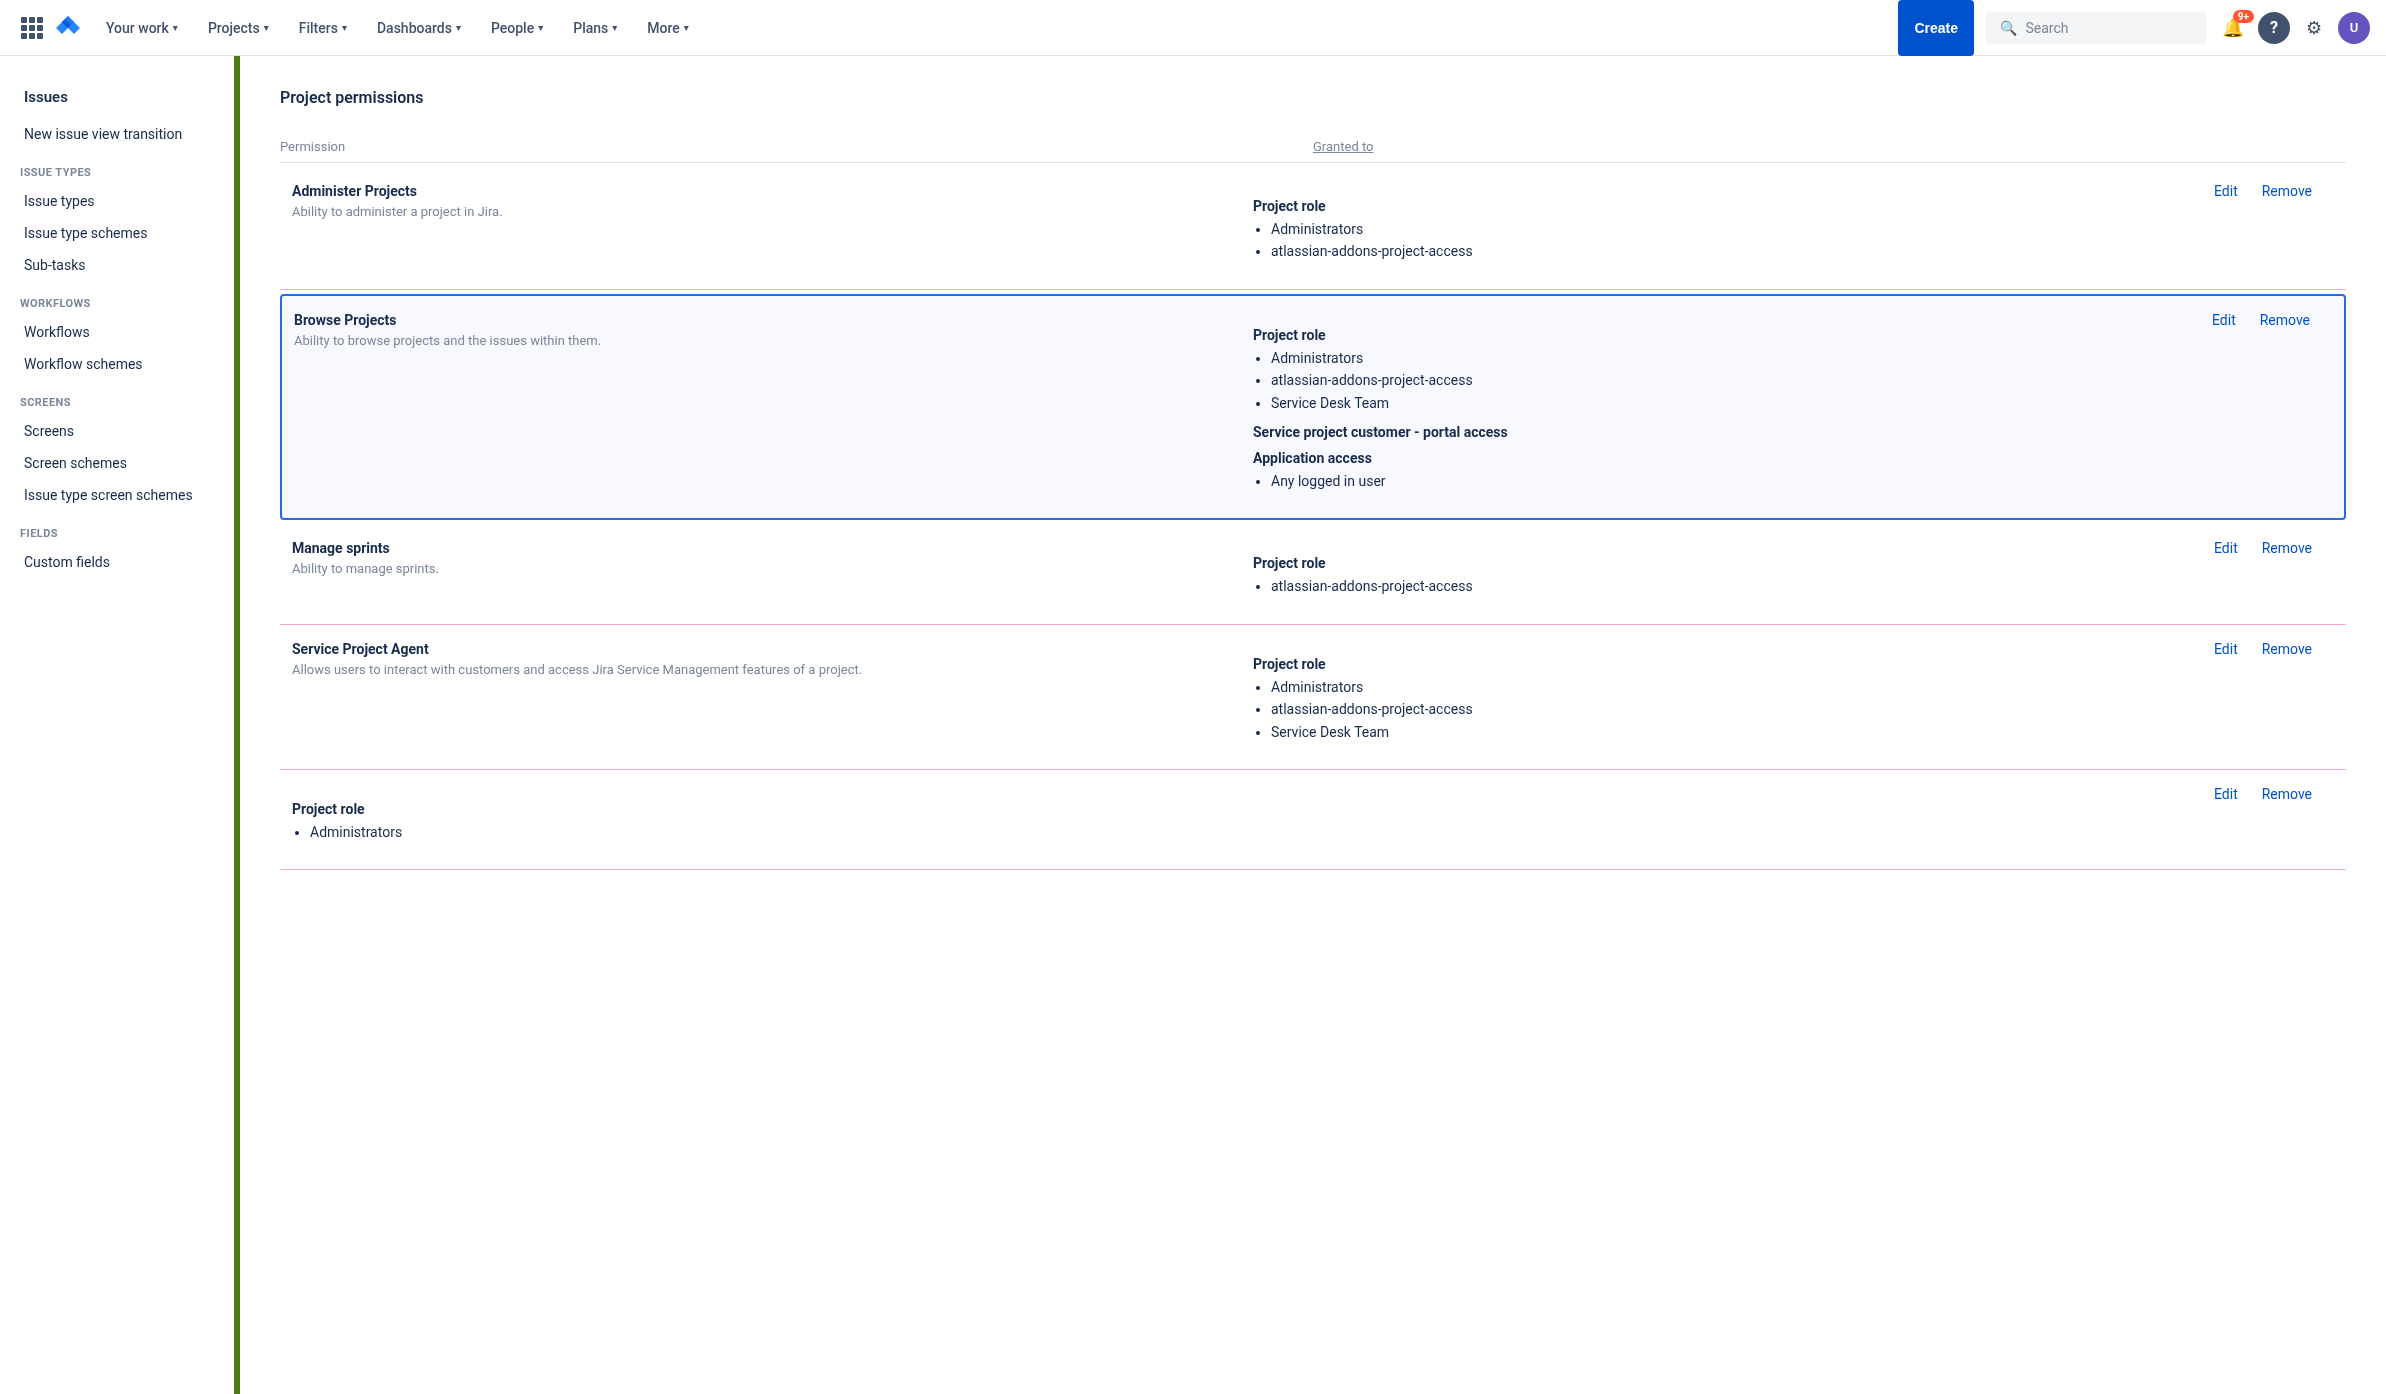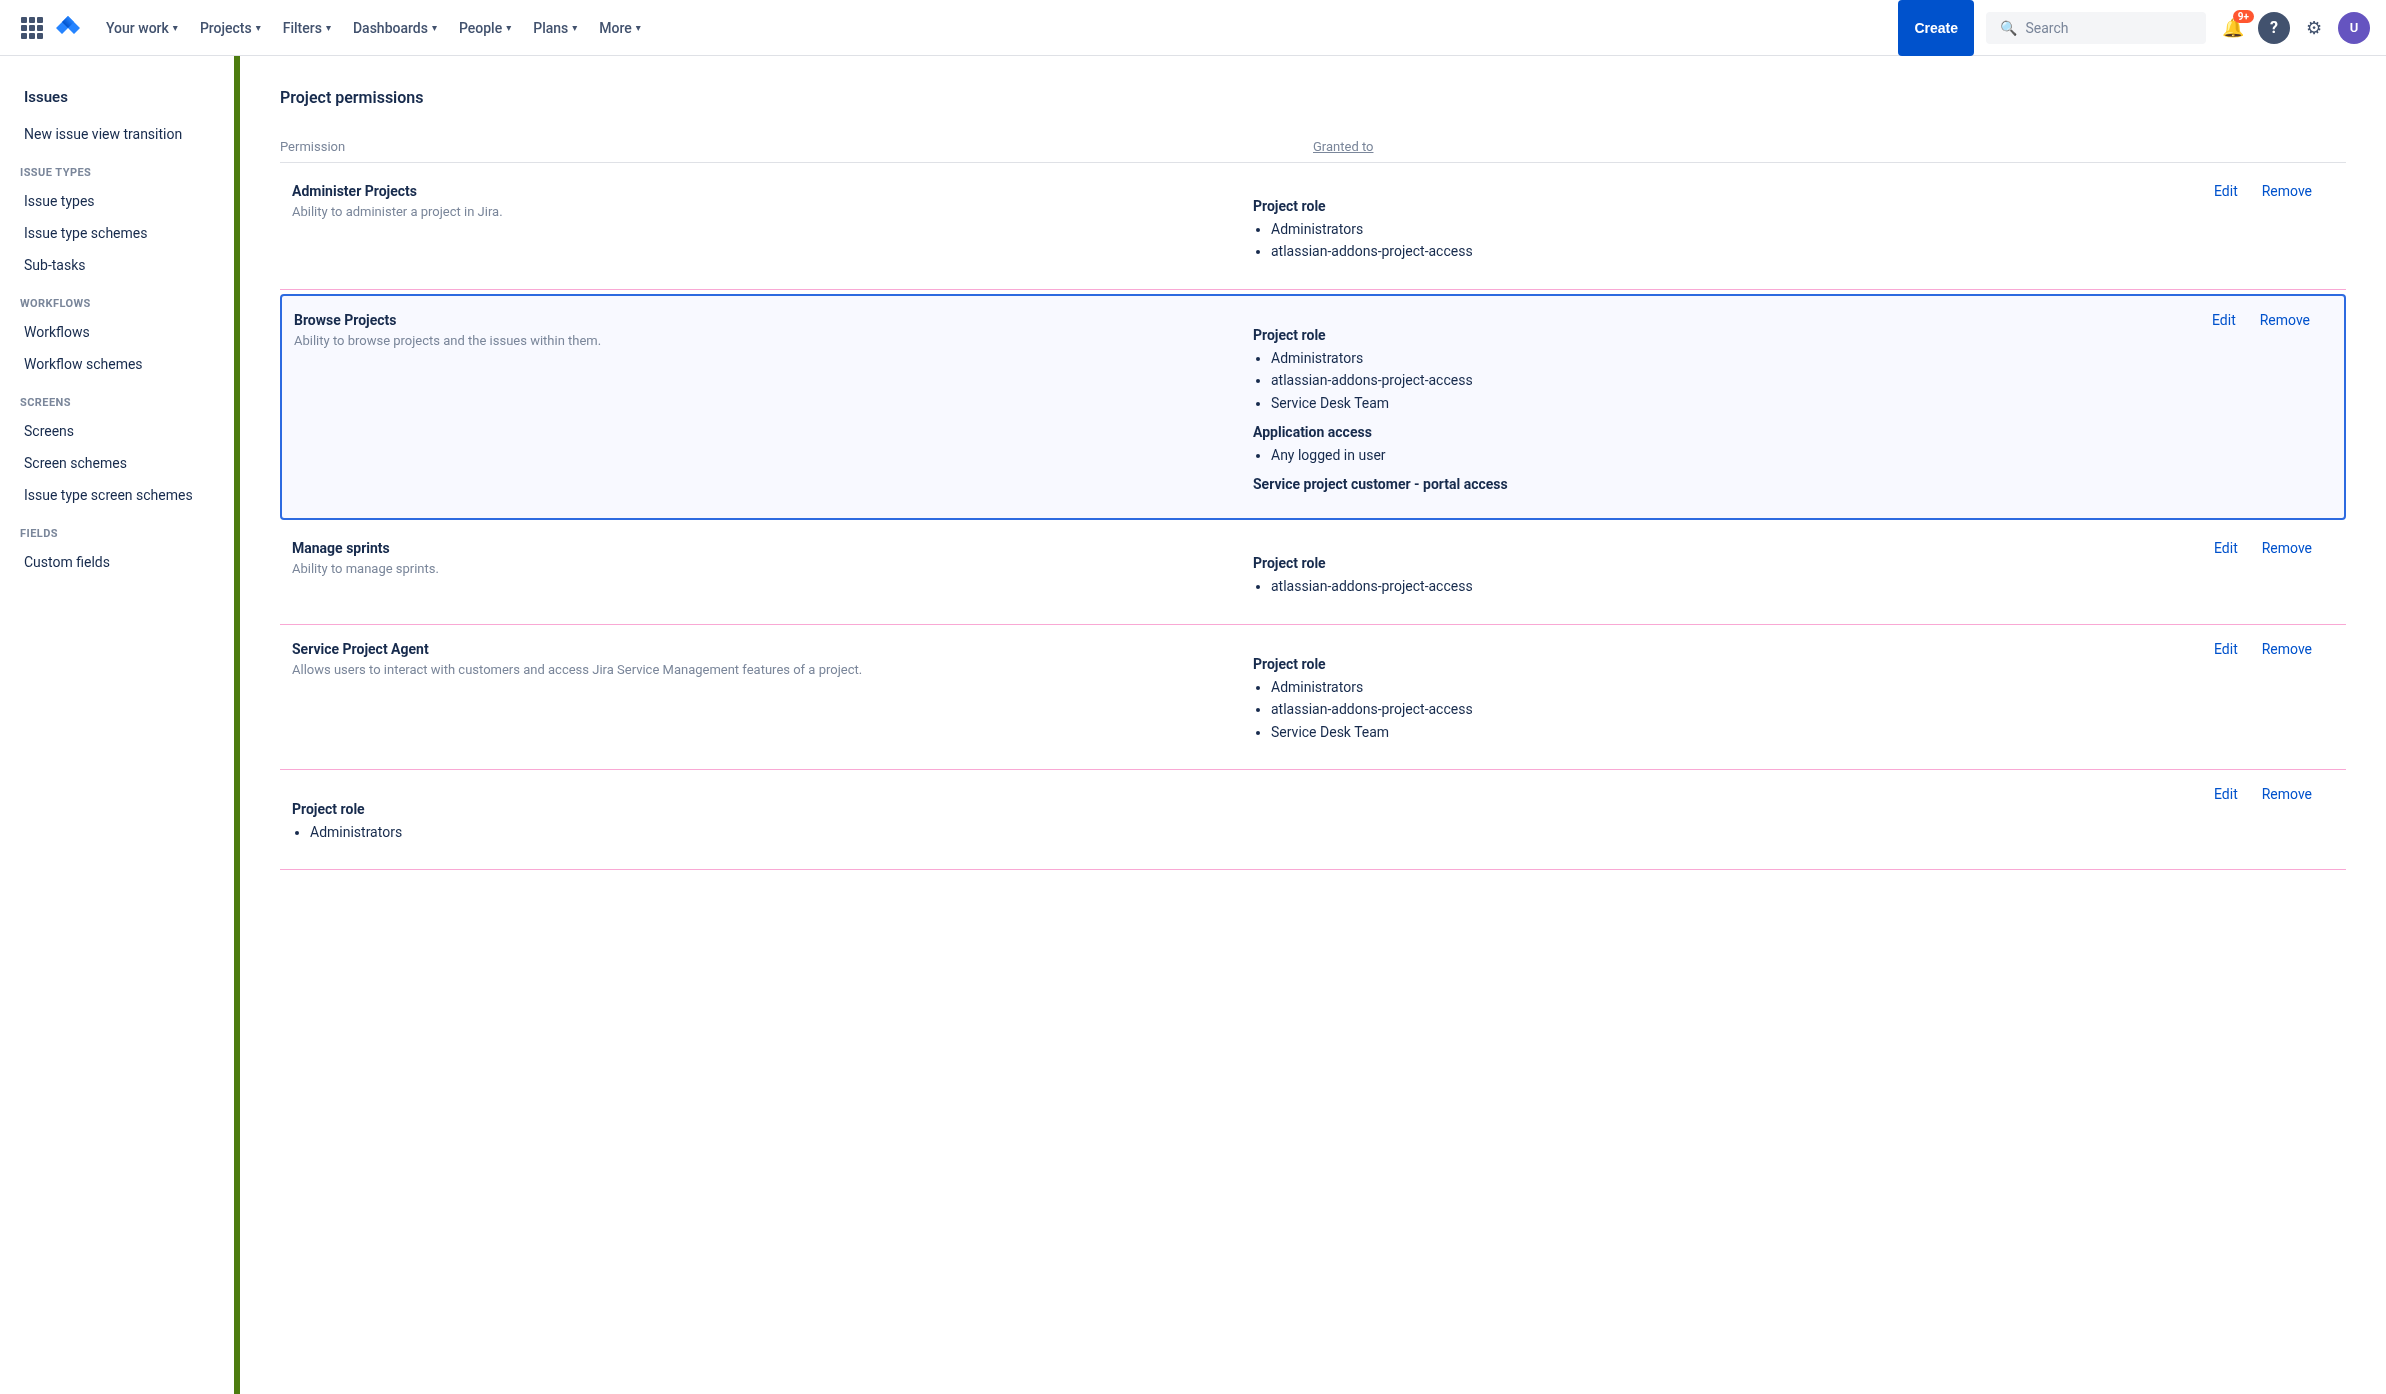--- a/index.html
+++ b/index.html
@@ -8,21 +8,21 @@
     
     .topnav {
       display: flex; align-items: center; height: 56px; background: #fff;
       border-bottom: 1px solid #dfe1e6; padding: 0 16px; gap: 4px; position: fixed; top: 0; left: 0; right: 0; z-index: 100;
     }
     .topnav-grid { width: 32px; height: 32px; display: flex; align-items: center; justify-content: center; cursor: pointer; }
     .grid-icon { display: grid; grid-template-columns: repeat(3,6px); grid-template-rows: repeat(3,6px); gap: 2px; }
     .grid-dot { width: 6px; height: 6px; background: #42526e; border-radius: 1px; }
     .topnav-logo { width: 32px; height: 32px; margin-right: 8px; }
     .logo-shape { width: 32px; height: 32px; }
-    .nav-items { display: flex; align-items: center; gap: 2px; flex: 1; }
+    .nav-items { display: flex; align-items: center; gap: 10px; flex: 1; }
     .nav-item {
       display: flex; align-items: center; gap: 4px; padding: 6px 10px;
       border-radius: 4px; cursor: pointer; font-size: 14px; font-weight: 500; color: #42526e; white-space: nowrap;
     }
     .nav-chevron { font-size: 10px; color: #42526e; }
     .create-btn {
       background: #0052cc; color: #fff; border: none; border-radius: 4px;
       padding: 20px 16px; font-size: 14px; font-weight: 600; cursor: pointer; margin-right: 8px;
     }
     .search-box {
@@ -262,27 +262,27 @@
       <div class="perm-right">
         <div class="grant-group">
           <div class="grant-type">Project role</div>
           <ul class="grant-list">
             <li>Administrators</li>
             <li>atlassian-addons-project-access</li>
             <li>Service Desk Team</li>
           </ul>
         </div>
         <div class="grant-group">
+          <div class="grant-type">Service project customer - portal access</div>
+        </div>
+        <div class="grant-group">
           <div class="grant-type">Application access</div>
           <ul class="grant-list">
             <li>Any logged in user</li>
           </ul>
-        </div>
-        <div class="grant-group">
-          <div class="grant-type">Service project customer - portal access</div>
         </div>
       </div>
       <div class="perm-actions">
         <a class="action-link">Edit</a>
         <a class="action-link">Remove</a>
       </div>
     </div>
 
     <div class="perm-row">
       <div class="perm-left">

